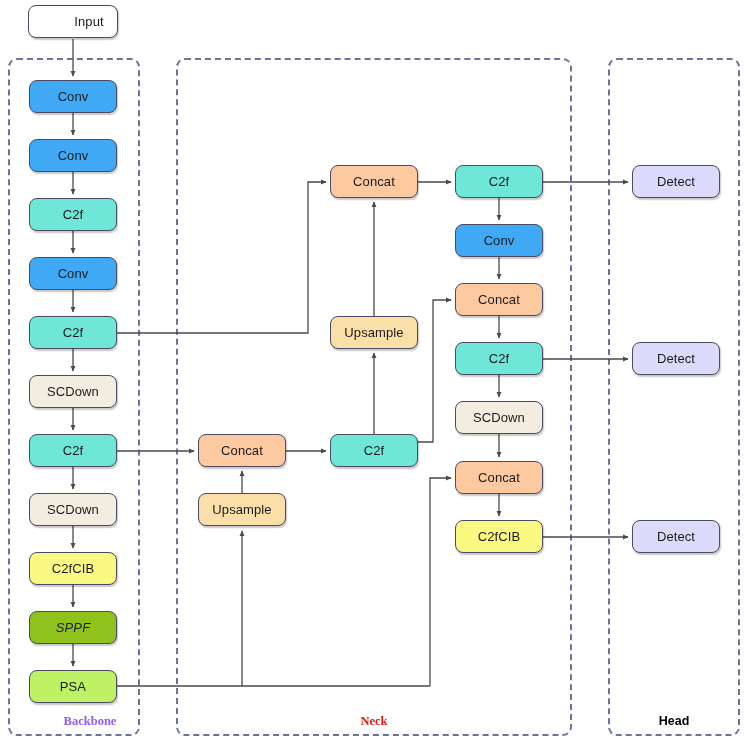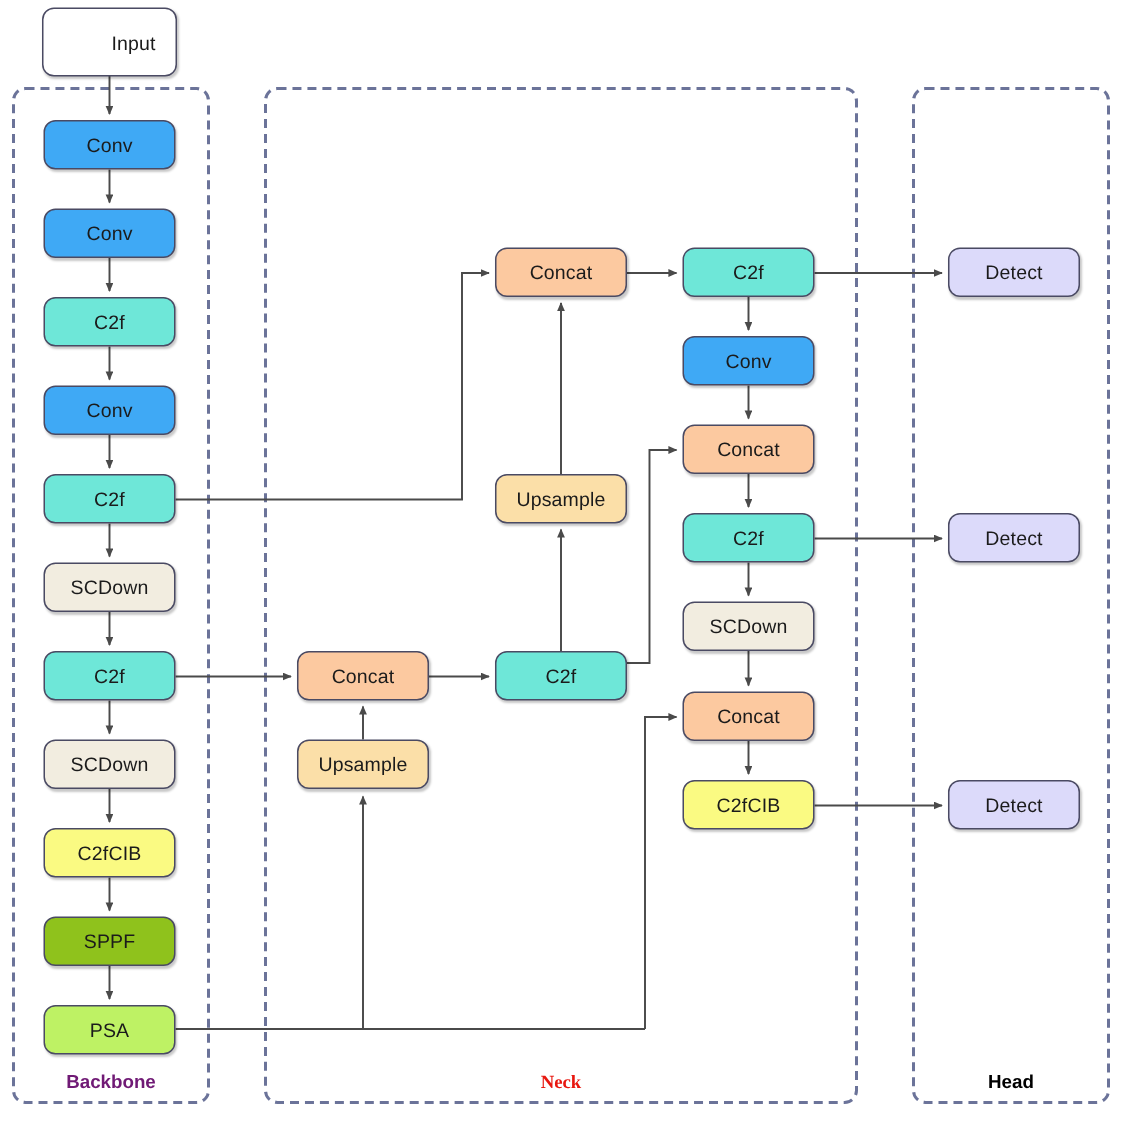--- a/index.html
+++ b/index.html
@@ -56,21 +56,21 @@
     line-height: 1;
   }
 </style>
 </head>
 <body>
 
 <div id="canvas">
 
   <div id="groups-layer">
       <div class="group-box" style="left: 8px; top: 58px; width: 132px; height: 678px; border-color: rgb(107, 115, 153);"></div>
-      <div class="group-label" style="left: 8px; top: 714px; width: 132px; color: #701a75;">Backbone</div>
+      <div class="group-label" style="left: 24px; top: 714px; width: 132px; color: #8b5cf6; font-family: Liberation Serif, serif;">Backbone</div>
       <div class="group-box" style="left: 176px; top: 58px; width: 396px; height: 678px; border-color: rgb(107, 115, 153);"></div>
       <div class="group-label" style="left: 176px; top: 714px; width: 396px; color: rgb(232, 23, 15); font-family: Liberation Serif, serif;">Neck</div>
       <div class="group-box" style="left: 608px; top: 58px; width: 132px; height: 678px; border-color: rgb(107, 115, 153);"></div>
       <div class="group-label" style="left: 608px; top: 714px; width: 132px; color: #000000;">Head</div>
     </div>
 
   <svg id="wires" viewBox="0 0 750 750">
     <defs>
       <marker id="arrowhead" markerWidth="7" markerHeight="7" refX="5.4" refY="2.6" orient="auto" markerUnits="userSpaceOnUse">
         <path d="M 0 0 L 6 2.6 L 0 5.2 z" fill="#4a4a4a"></path>
@@ -105,21 +105,21 @@
         <path d="M 499 375 L 499 397" fill="none" stroke="#4a4a4a" stroke-width="1.3" stroke-linejoin="miter" marker-end="url(#arrowhead)"></path>
         <path d="M 499 434 L 499 457" fill="none" stroke="#4a4a4a" stroke-width="1.3" stroke-linejoin="miter" marker-end="url(#arrowhead)"></path>
         <path d="M 499 494 L 499 516" fill="none" stroke="#4a4a4a" stroke-width="1.3" stroke-linejoin="miter" marker-end="url(#arrowhead)"></path>
         <path d="M 543 182 L 628 182" fill="none" stroke="#4a4a4a" stroke-width="1.3" stroke-linejoin="miter" marker-end="url(#arrowhead)"></path>
         <path d="M 543 359 L 628 359" fill="none" stroke="#4a4a4a" stroke-width="1.3" stroke-linejoin="miter" marker-end="url(#arrowhead)"></path>
         <path d="M 543 537 L 628 537" fill="none" stroke="#4a4a4a" stroke-width="1.3" stroke-linejoin="miter" marker-end="url(#arrowhead)"></path>
       </g>
   </svg>
 
   <div id="nodes-layer">
-      <div class="node" style="left: 28px; top: 5px; width: 90px; height: 46px; background: rgb(255, 255, 255); padding-left: 32px;">
+      <div class="node" style="left: 28px; top: 5px; width: 90px; height: 33px; background: rgb(255, 255, 255); padding-left: 32px;">
         <span class="node-label">Input</span>
       </div>
       <div class="node" style="left: 29px; top: 80px; width: 88px; height: 33px; background: rgb(63, 169, 245);">
         <span class="node-label">Conv</span>
       </div>
       <div class="node" style="left: 29px; top: 139px; width: 88px; height: 33px; background: rgb(63, 169, 245);">
         <span class="node-label">Conv</span>
       </div>
       <div class="node" style="left: 29px; top: 198px; width: 88px; height: 33px; background: rgb(110, 231, 216);">
         <span class="node-label">C2f</span>
@@ -135,21 +135,21 @@
       </div>
       <div class="node" style="left: 29px; top: 434px; width: 88px; height: 33px; background: rgb(110, 231, 216);">
         <span class="node-label">C2f</span>
       </div>
       <div class="node" style="left: 29px; top: 493px; width: 88px; height: 33px; background: rgb(242, 237, 224);">
         <span class="node-label">SCDown</span>
       </div>
       <div class="node" style="left: 29px; top: 552px; width: 88px; height: 33px; background: rgb(250, 250, 130);">
         <span class="node-label">C2fCIB</span>
       </div>
-      <div class="node" style="left: 29px; top: 611px; width: 88px; height: 33px; background: rgb(143, 194, 28);">
+      <div class="node" style="left: 29px; top: 611px; width: 88px; height: 33px; background: rgb(143, 194, 28); font-style: italic;">
         <span class="node-label">SPPF</span>
       </div>
       <div class="node" style="left: 29px; top: 670px; width: 88px; height: 33px; background: #bef264;">
         <span class="node-label">PSA</span>
       </div>
       <div class="node" style="left: 198px; top: 434px; width: 88px; height: 33px; background: rgb(252, 201, 160);">
         <span class="node-label">Concat</span>
       </div>
       <div class="node" style="left: 198px; top: 493px; width: 88px; height: 33px; background: rgb(251, 223, 168);">
         <span class="node-label">Upsample</span>

